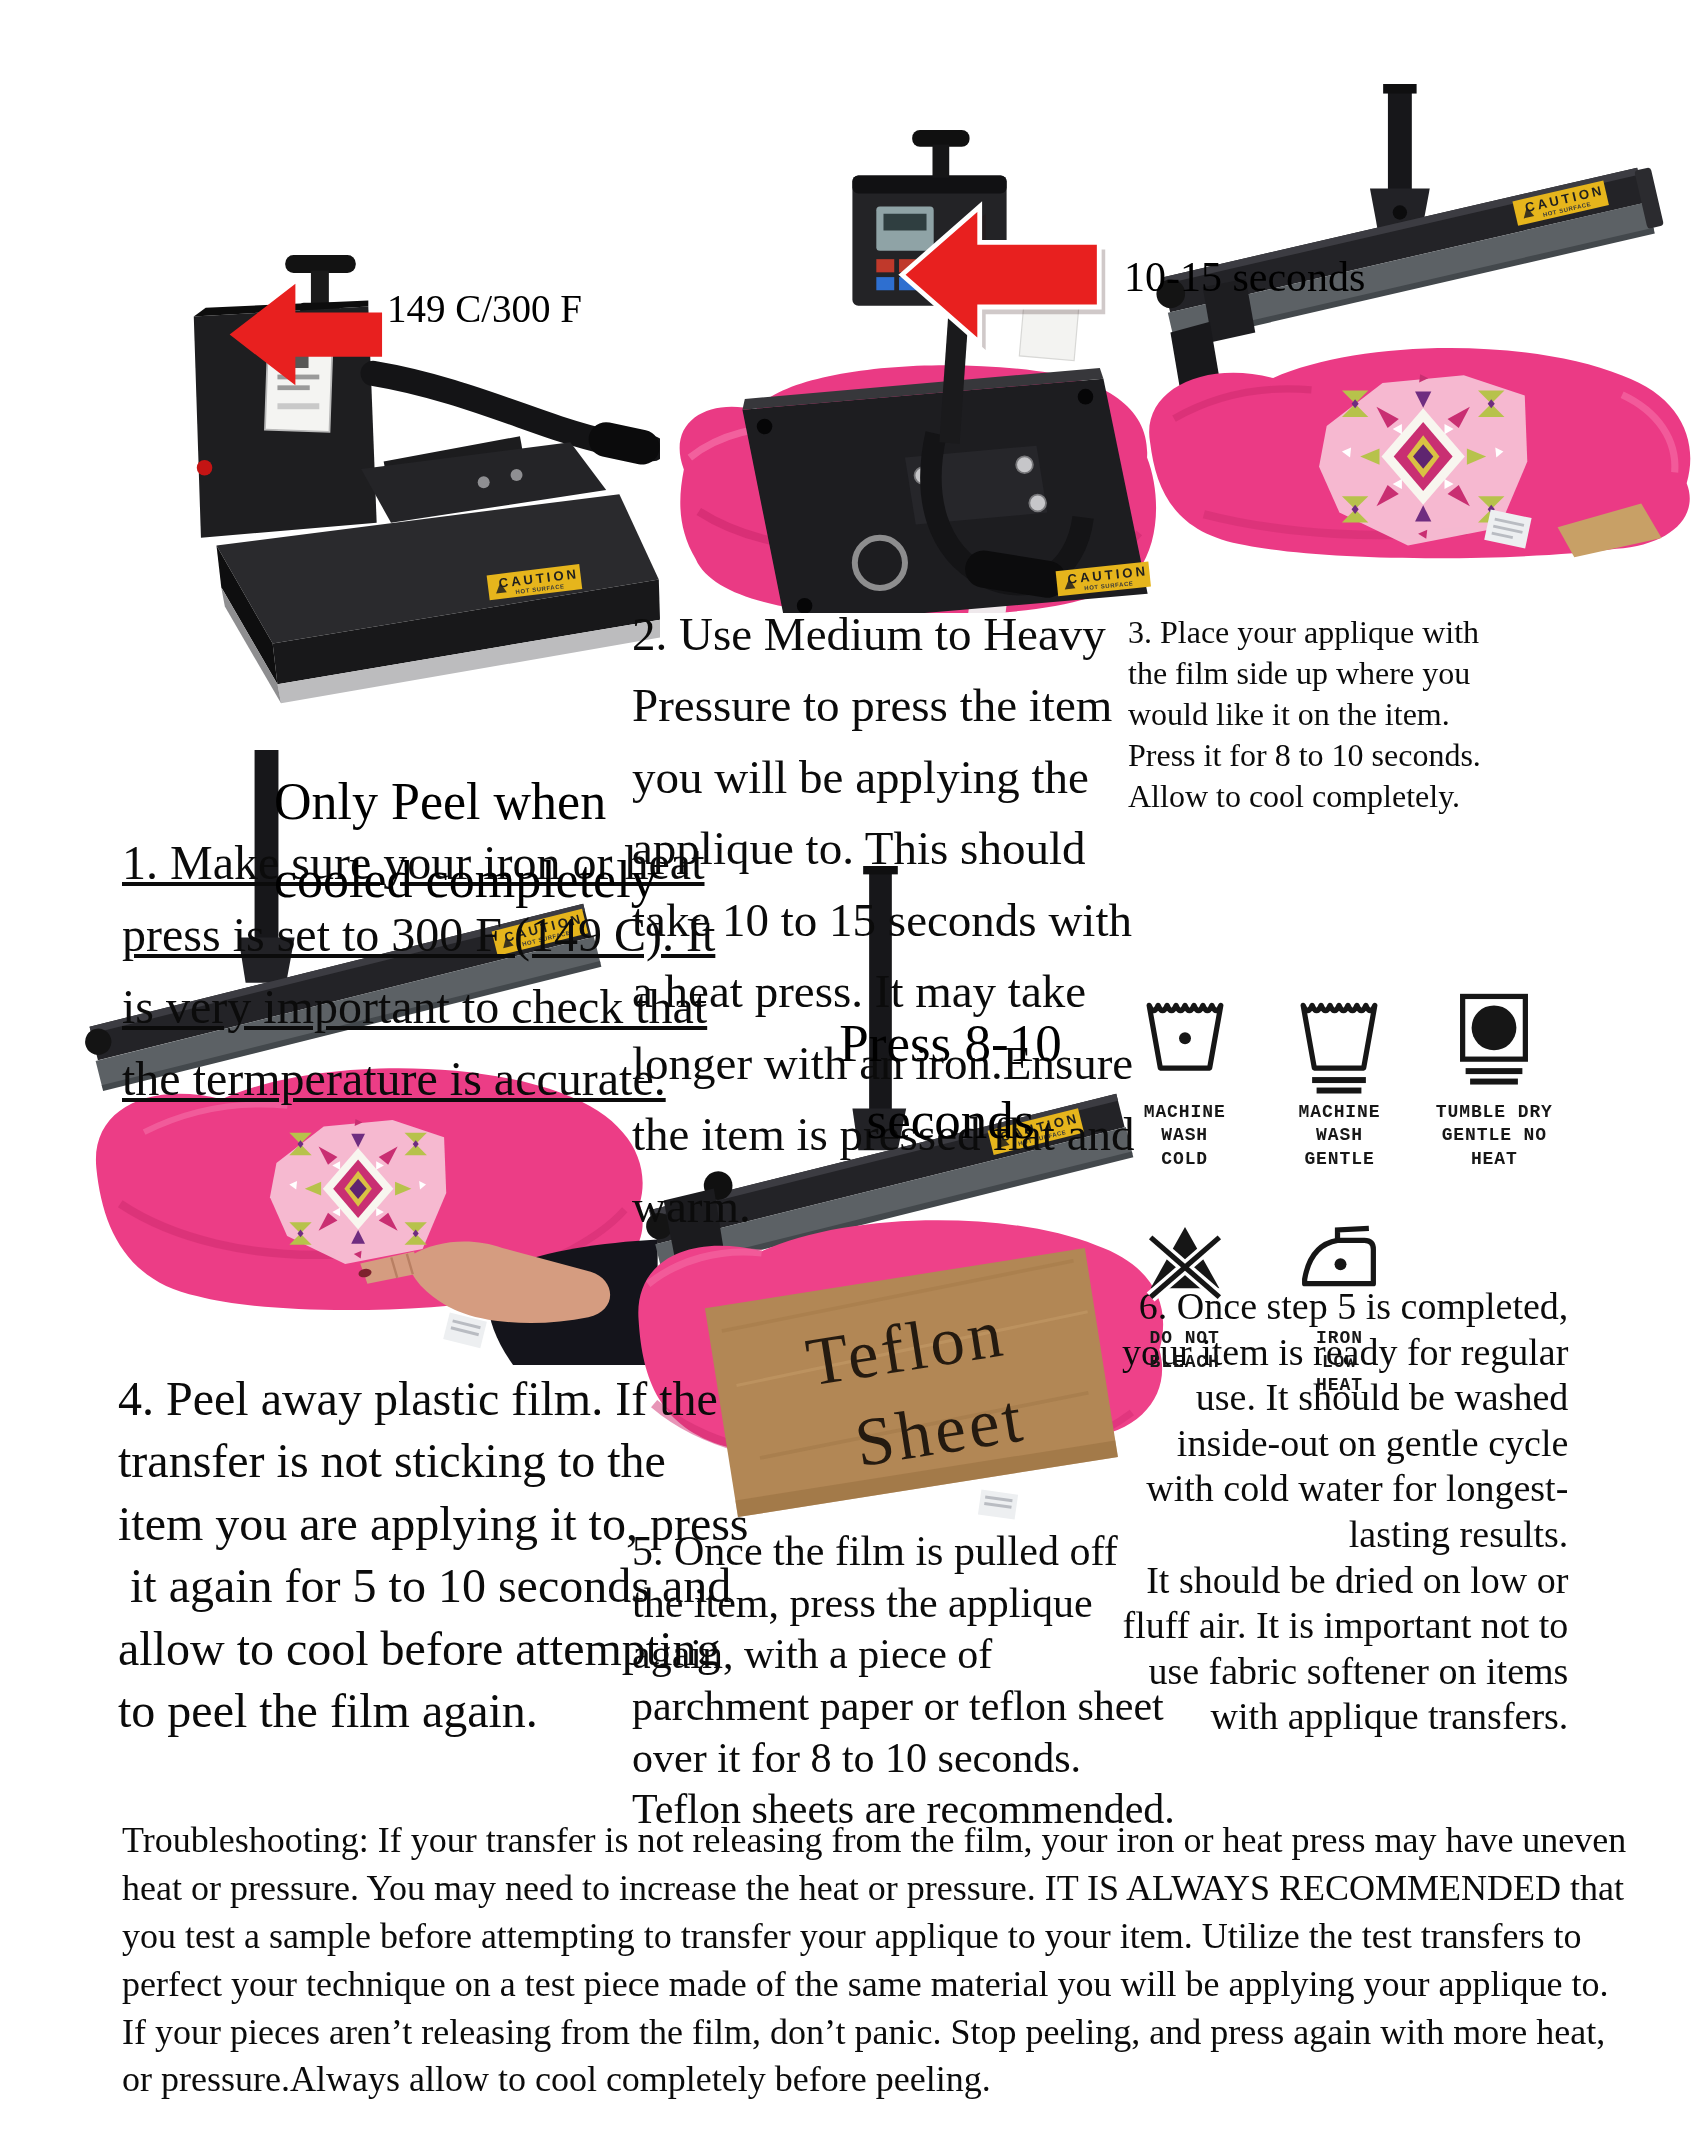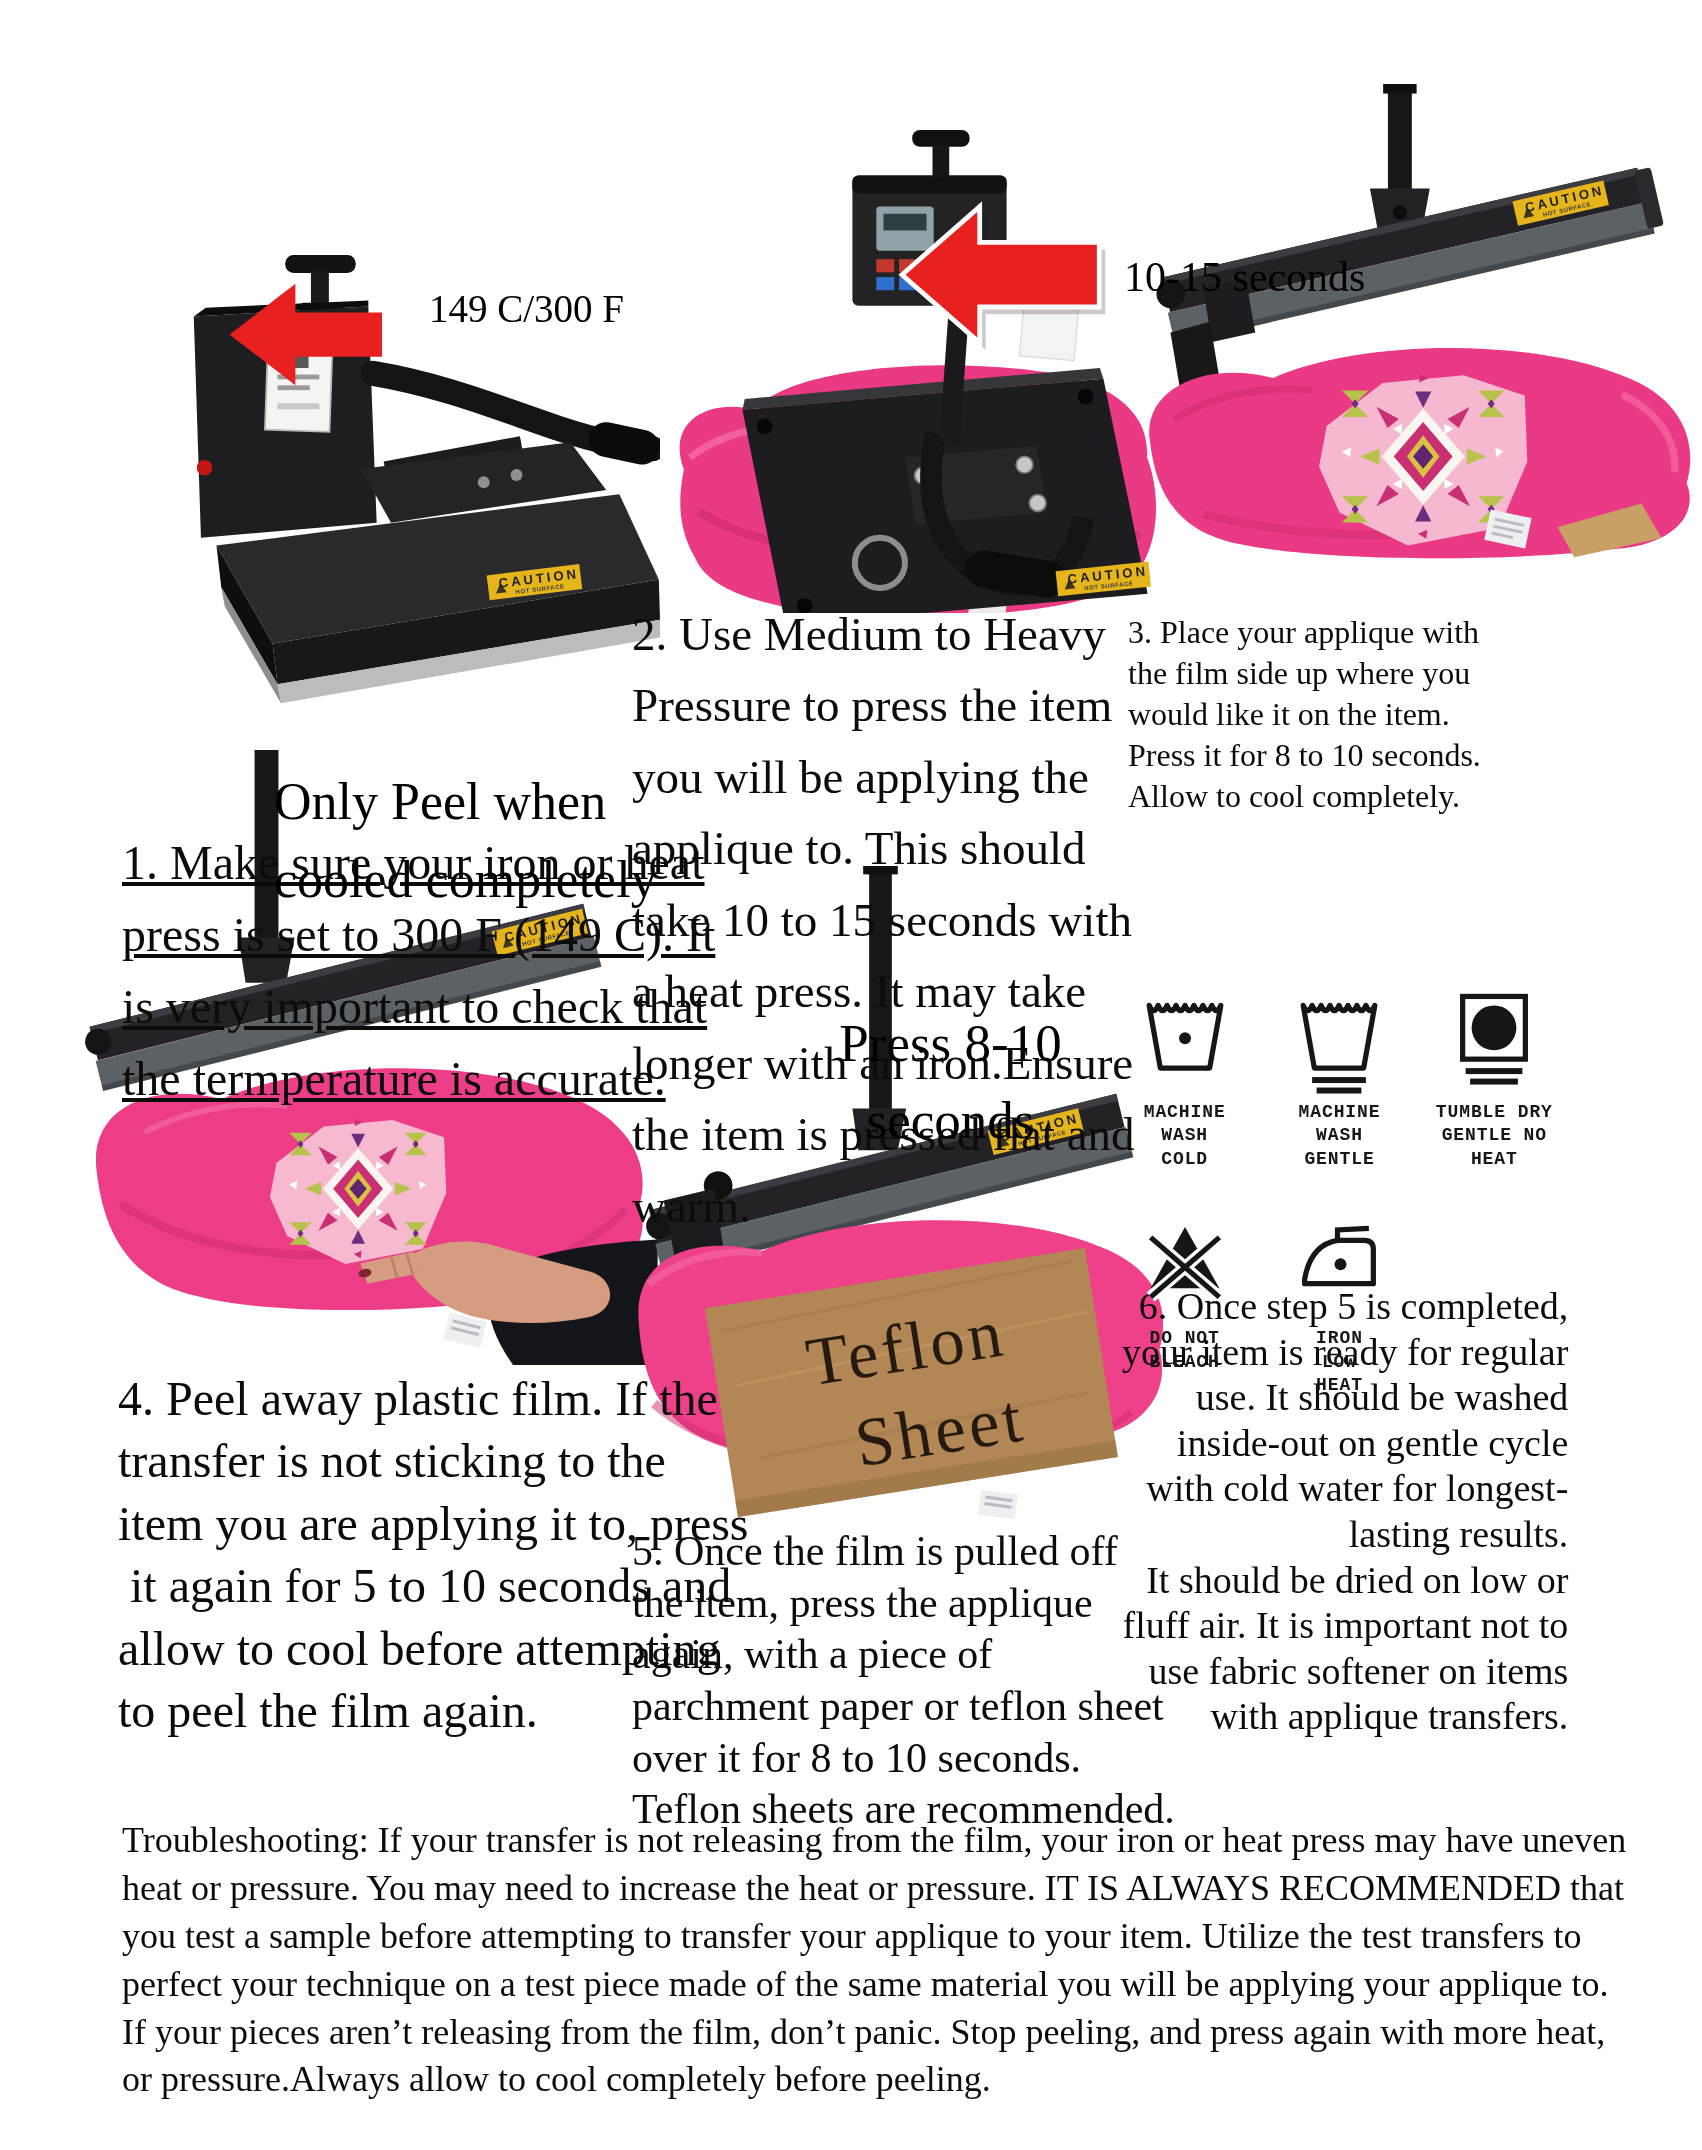--- a/index.html
+++ b/index.html
@@ -12,21 +12,21 @@
   .fig svg{display:block;}
   .step{position:absolute;white-space:pre-wrap;color:#0b0b0b;}
   #step1{left:122px;top:827px;font-size:48px;line-height:1.5;text-decoration:underline;}
   #step2{left:632px;top:599px;font-size:47px;line-height:1.52;}
   #step3{left:1128px;top:566px;font-size:32px;line-height:1.28;margin-top:46px;}
   #step4{left:118px;top:1368px;font-size:48px;line-height:1.3;}
   #step5{left:632px;top:1526px;font-size:42px;line-height:1.23;}
   #step6{left:1122px;top:1284px;font-size:38px;line-height:1.2;text-align:right;}
   #troubleshooting{left:122px;top:1809px;width:1559px;font-size:36px;line-height:1.33;white-space:pre-wrap;position:absolute;color:#0b0b0b;margin-top:8px;}
   .annotation{position:absolute;color:#000;white-space:pre-wrap;z-index:6;}
-  #ann-temp{left:387px;top:286px;font-size:39px;margin-left:42px;}
+  #ann-temp{left:387px;top:286px;font-size:39px;}
   #ann-press-time{left:1124px;top:253px;font-size:42px;}
   #ann-peel{left:274px;top:763px;font-size:52px;line-height:1.5;}
   #ann-press-note{left:804px;top:1005px;width:293px;font-size:53px;line-height:1.45;text-align:center;}
   #fig1{left:134px;top:188px;}
   #fig2{left:642px;top:99px;}
   #fig3{left:1132px;top:84px;}
   #fig4{left:84px;top:750px;}
   #fig5{left:630px;top:866px;}
   #care{left:1118px;top:983px;width:443px;position:absolute;
         display:grid;grid-template-columns:repeat(3,1fr);column-gap:21.5px;row-gap:38px;}

